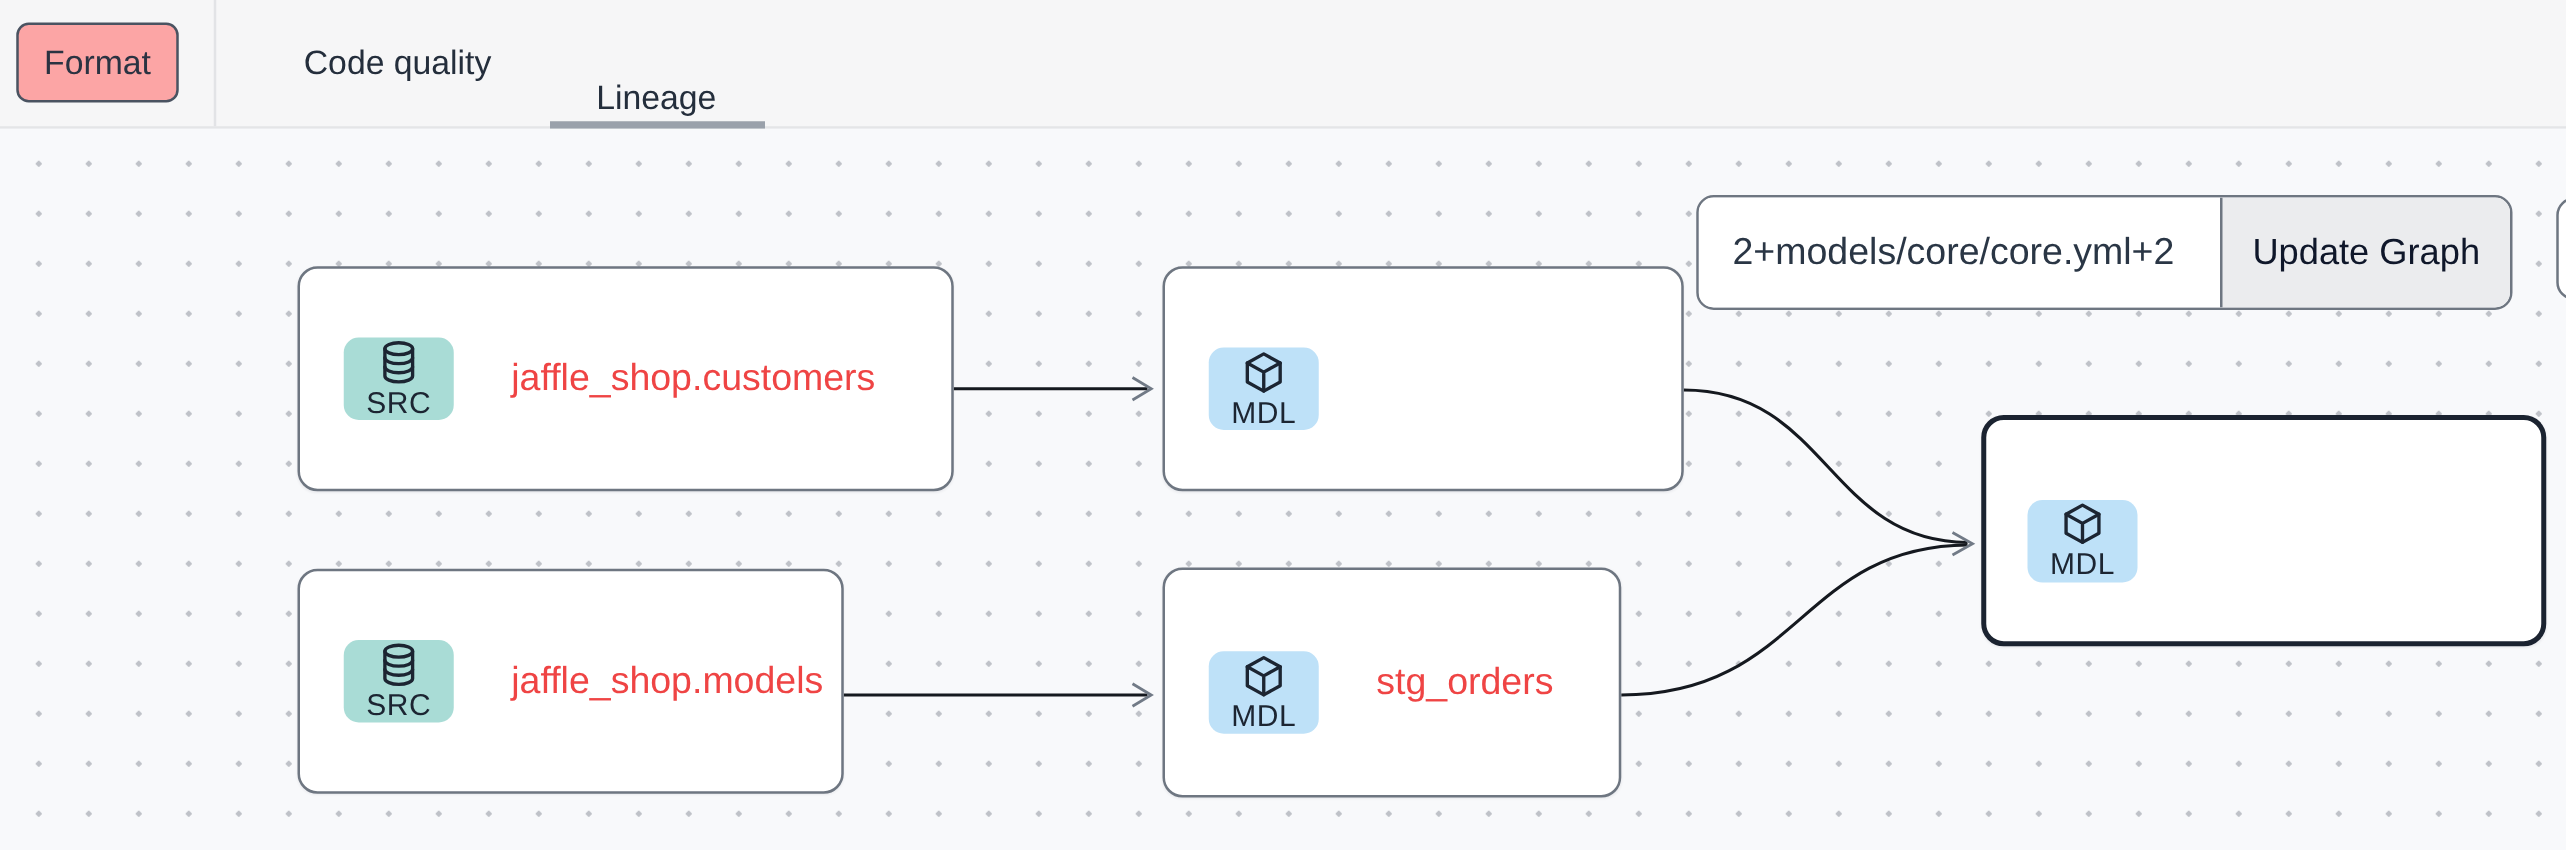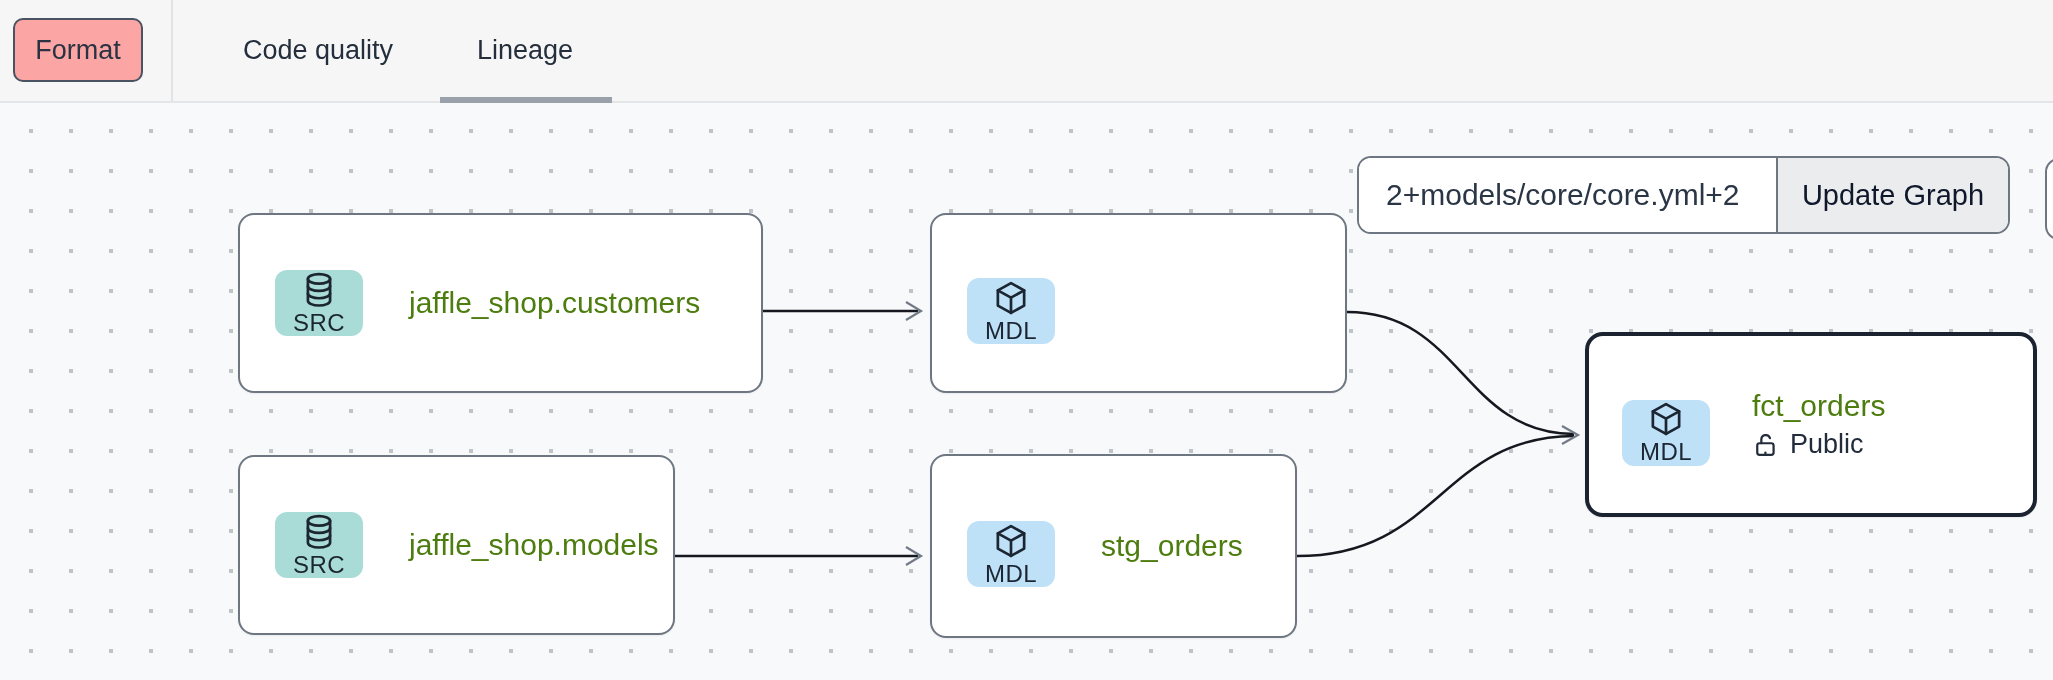--- a/index.html
+++ b/index.html
@@ -20,21 +20,21 @@
     font-size:27px;color:#2a3342;cursor:pointer;box-sizing:border-box;
   }
   .topbar-divider{
     position:absolute;left:171px;top:0;width:2px;height:101px;background:#e2e3e6;
   }
   .tab{
     position:absolute;top:0;height:101px;display:flex;align-items:center;
     font-size:27px;color:#242e3c;cursor:pointer;
   }
   .tab-code{left:243px;}
-  .tab-lineage{left:477px;}
+  .tab-lineage{left:477px;margin-top:28px;}
   .tab-underline{
     position:absolute;left:440px;top:97px;width:172px;height:6px;background:#9aa1ab;
   }
   
   .canvas{
     position:absolute;left:0;top:103px;width:2053px;height:577px;
     background-color:#f8f9fb;
     background-image:radial-gradient(circle, #bfc2c8 2.2px, transparent 2.3px);
     background-size:40px 40px;background-position:11px 8px;
   }
@@ -49,34 +49,34 @@
   }
   .node .chip{
     width:88px;height:66px;border-radius:12px;margin-left:35px;flex:0 0 auto;
     display:flex;flex-direction:column;align-items:center;justify-content:center;
     color:#1c2532;
   }
   .chip-src{background:#a9dcd6;}
   .chip-mdl{background:#bee1f8;margin-top:16px;}
   .chip svg{width:38px;height:38px;stroke:#1c2532;fill:none;stroke-width:1.7;stroke-linejoin:round;stroke-linecap:round;}
   .chip .chip-label{font-size:24px;font-weight:500;line-height:1.05;margin-top:1px;letter-spacing:0.5px;}
-  .node .title{font-size:30px;color:#4d7c0f;margin-left:46px;white-space:nowrap;}
+  .node .title{font-size:30px;color:#ef4444;margin-left:46px;white-space:nowrap;}
   .node-1{left:238px;top:110px;width:525px;height:180px;}
   .node-2{left:930px;top:110px;width:417px;height:180px;}
   .node-3{left:238px;top:352px;width:437px;height:180px;}
   .node-4{left:930px;top:351px;width:367px;height:184px;}
   .node-5{left:1585px;top:229px;width:452px;height:185px;border:4px solid #1b2330;border-radius:18px;}
   .node-5 .chip{margin-left:33px;}
   .node-text-col{display:flex;flex-direction:column;margin-left:42px;}
   .node-text-col .title{margin-left:0;}
   .access-row{display:flex;align-items:center;margin-top:6px;color:#222c3a;font-size:27px;}
   .access-row svg{width:28px;height:28px;stroke:#222c3a;fill:none;stroke-width:1.9;stroke-linejoin:round;stroke-linecap:round;margin-right:10px;}
   
   .filter-group{
-    position:absolute;left:1357px;top:53px;width:653px;height:78px;
+    position:absolute;left:1357px;top:53px;width:653px;height:92px;
     border:2px solid #6e7681;border-radius:14px;box-sizing:border-box;
     display:flex;overflow:hidden;background:#ffffff;
   }
   .filter-input{
     flex:1;border:none;outline:none;background:#ffffff;
     font-family:"Liberation Sans", sans-serif;font-size:30px;color:#2a3645;
     padding:0 0 0 27px;min-width:0;
   }
   .update-btn{
     width:232px;flex:0 0 auto;background:#ebecee;border:none;
@@ -166,31 +166,20 @@
   </div>
 
   <div class="node node-5">
     <div class="chip chip-mdl">
       <svg viewBox="0 0 24 24">
         <path d="M12 2.6 L20.3 7.2 V16.8 L12 21.4 L3.7 16.8 V7.2 Z"></path>
         <path d="M12 11.8 L20.3 7.2 M12 11.8 L3.7 7.2 M12 11.8 V21.4"></path>
       </svg>
       <span class="chip-label">MDL</span>
     </div>
-    <div class="node-text-col">
-      <div class="title">fct_orders</div>
-      <div class="access-row">
-        <svg viewBox="0 0 24 24">
-          <rect x="4.5" y="10.5" width="14" height="10" rx="2"></rect>
-          <path d="M8 10.5 V7.2 a3.8 3.8 0 0 1 7.4 -1.1"></path>
-          <path d="M11.5 20.5 v-2"></path>
-        </svg>
-        <span>Public</span>
-      </div>
-    </div>
   </div>
 
   <div class="filter-group">
     <input class="filter-input" type="text" value="2+models/core/core.yml+2" style="">
     <button class="update-btn">Update Graph</button>
   </div>
 
   <div class="edge-sliver-btn"></div>
 
 </div>

